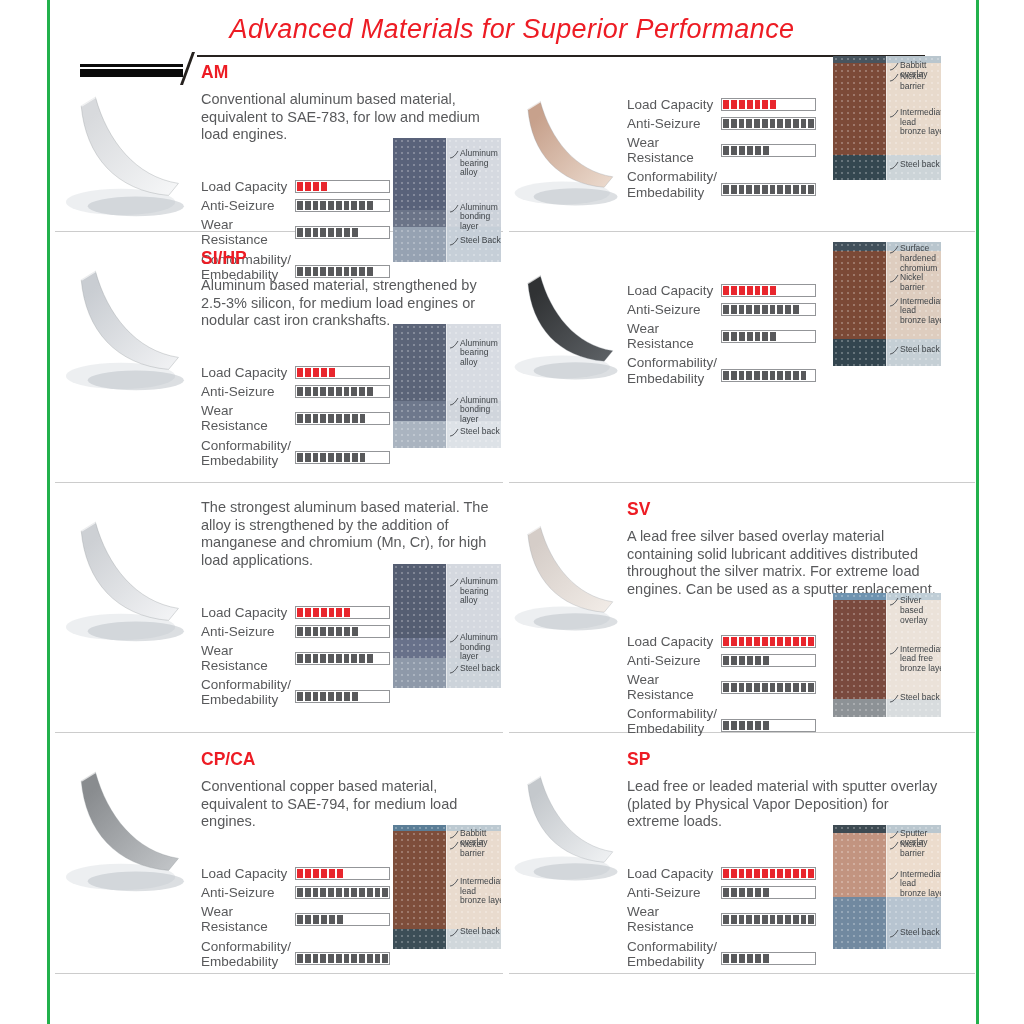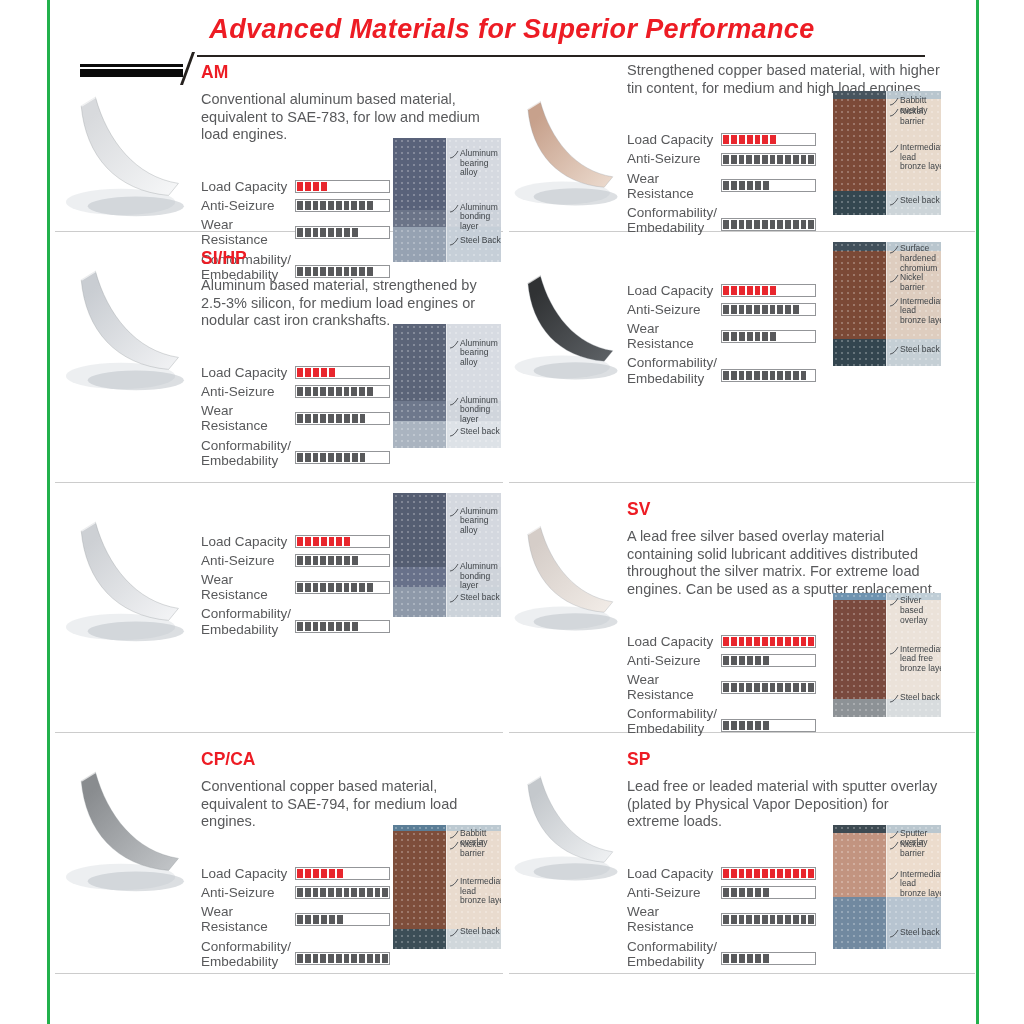--- a/index.html
+++ b/index.html
@@ -4,21 +4,21 @@
 <style>
   html,body{margin:0;padding:0;background:#fff}
   body{width:1024px;height:1024px;position:relative;overflow:hidden;
        font-family:"Liberation Sans",sans-serif;color:#58595b}
 
   .green-border{position:absolute;top:0;bottom:0;width:3px;background:#22b14c}
   .green-left{left:47px}
   .green-right{left:976px}
 
   .page-title{position:absolute;top:14px;left:0;right:0;margin:0;text-align:center;
-      font-size:27px;font-style:italic;font-weight:bold;color:#ed1c24;letter-spacing:.4px}
+      font-size:27px;font-style:italic;font-weight:normal;color:#ed1c24;letter-spacing:.4px}
 
   .hdr-rule{position:absolute;top:55px;left:197px;width:728px;height:2px;background:#26221f}
   .hdr-bar{position:absolute;top:64px;left:80px;width:103px;height:13px;
       background:linear-gradient(#0a0a0a 0 3px,#ffffff 3px 5px,#0a0a0a 5px 100%)}
   .hdr-slash{position:absolute;top:52px;left:186px;width:3px;height:33px;background:#26221f;
       transform:skewX(-20deg)}
 
   .grid{position:absolute;top:58px;left:55px;width:920px}
   .row{display:flex}
   .row1{height:174px}.row2{height:251px}.row3{height:250px}.row4{height:241px}
@@ -201,21 +201,20 @@
             <stop offset="0.95" stop-color="#ead8cb"></stop>
           </linearGradient>
         </defs>
         <ellipse cx="74" cy="112" rx="44" ry="9" fill="#9aa3ad" opacity="0.35"></ellipse>
         <ellipse cx="60" cy="108" rx="50" ry="12" fill="#b9c0c8" opacity="0.25"></ellipse>
         <path class="shell" d="M24,20 C28,66 56,98 104,102 L113,91 C74,85 48,52 37,12 Z" stroke="#8d9298" stroke-width="0.6" stroke-opacity="0.5" fill="url(#bgrad1)"></path>
         <path d="M24,20 L37,12" stroke="#ffffff" stroke-width="2" stroke-opacity="0.7" fill="none"></path>
       </svg>
     </div>
     <div class="content">
-      <p class="desc">Strengthened copper based material, with higher tin content, for medium and high load engines.</p>
       <div class="bottom">
         <div class="ratings">
               <div class="rrow">
                 <span class="rlabel">Load Capacity</span>
                 <span class="rbar">
                   <span class="rfill" style="width: 58.3333%;">
                     <span class="seg" style="background: rgb(232, 38, 45);"></span>
                     <span class="seg" style="background: rgb(232, 38, 45);"></span>
                     <span class="seg" style="background: rgb(232, 38, 45);"></span>
                     <span class="seg" style="background: rgb(232, 38, 45);"></span>
@@ -571,20 +570,21 @@
             <stop offset="0.95" stop-color="#f2f3f5"></stop>
           </linearGradient>
         </defs>
         <ellipse cx="74" cy="112" rx="44" ry="9" fill="#9aa3ad" opacity="0.35"></ellipse>
         <ellipse cx="60" cy="108" rx="50" ry="12" fill="#b9c0c8" opacity="0.25"></ellipse>
         <path class="shell" d="M24,20 C28,66 56,98 104,102 L113,91 C74,85 48,52 37,12 Z" stroke="#8d9298" stroke-width="0.6" stroke-opacity="0.5" fill="url(#bgrad4)"></path>
         <path d="M24,20 L37,12" stroke="#ffffff" stroke-width="2" stroke-opacity="0.7" fill="none"></path>
       </svg>
     </div>
     <div class="content">
+      <p class="desc">The strongest aluminum based material. The alloy is strengthened by the addition of manganese and chromium (Mn, Cr), for high load applications.</p>
       <div class="bottom">
         <div class="ratings">
               <div class="rrow">
                 <span class="rlabel">Load Capacity</span>
                 <span class="rbar">
                   <span class="rfill" style="width: 58.3333%;">
                     <span class="seg" style="background: rgb(232, 38, 45);"></span>
                     <span class="seg" style="background: rgb(232, 38, 45);"></span>
                     <span class="seg" style="background: rgb(232, 38, 45);"></span>
                     <span class="seg" style="background: rgb(232, 38, 45);"></span>

